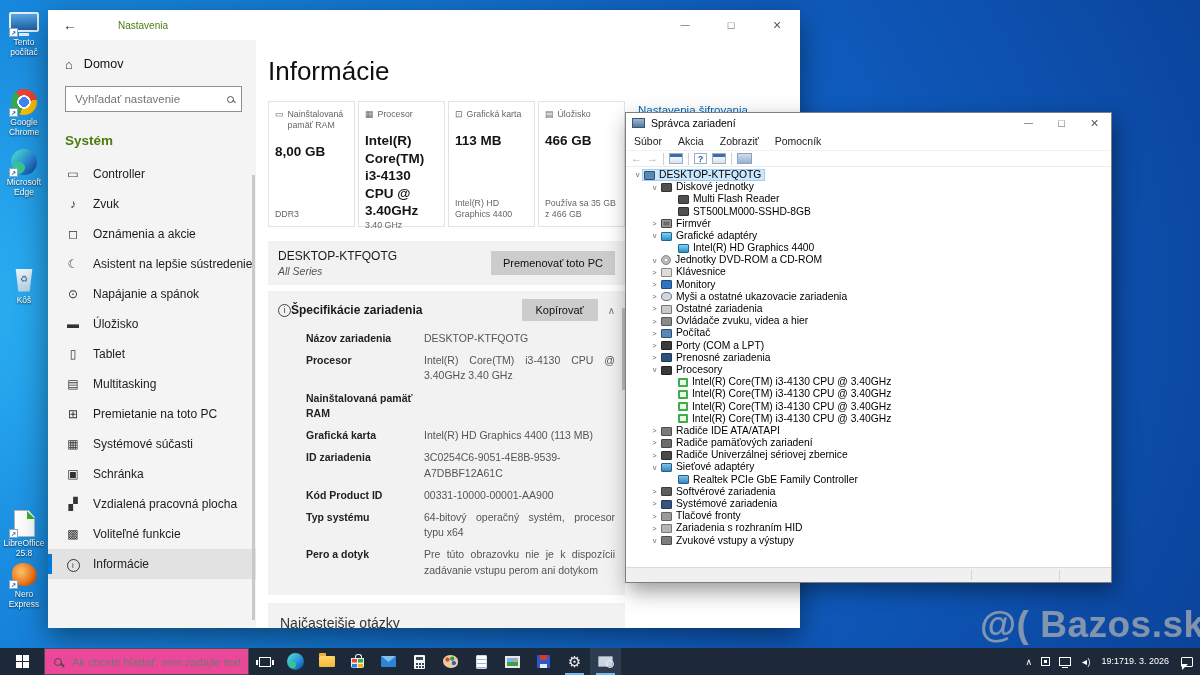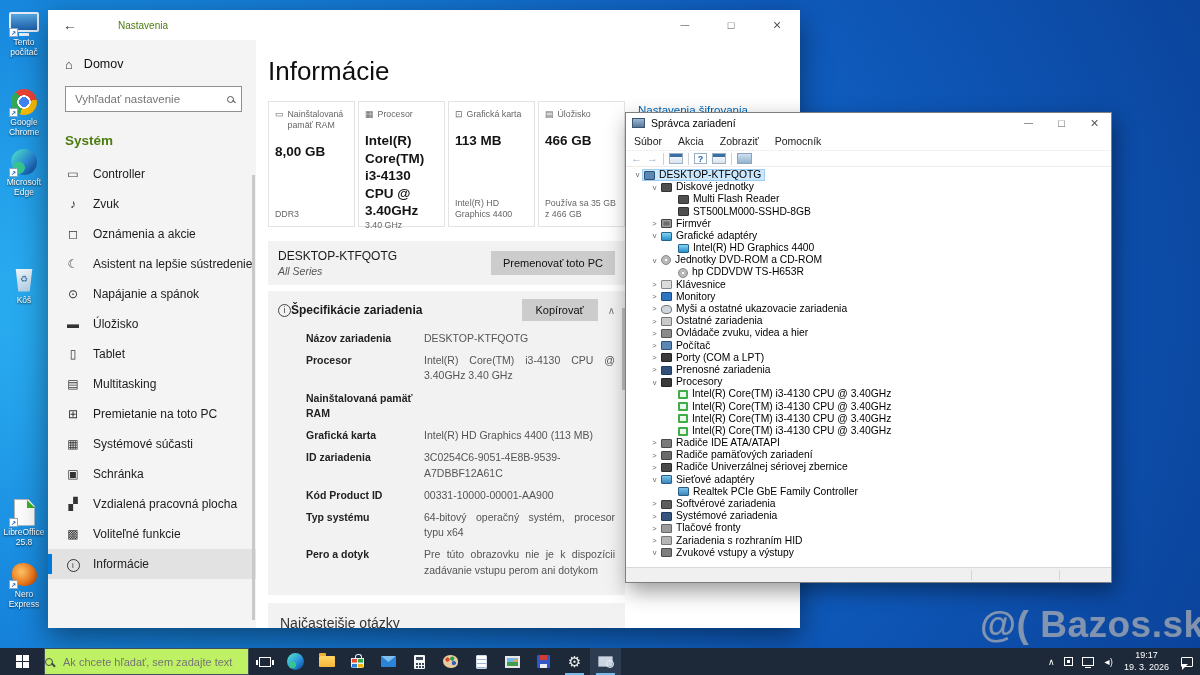--- a/index.html
+++ b/index.html
@@ -159,21 +159,21 @@
   .st-sep{position:absolute;top:2px;bottom:2px;width:1px;background:#d5d5d5;}
 
   
   .taskbar{position:absolute;left:0;bottom:0;width:1200px;height:27px;background:#1d2838;display:flex;align-items:stretch;z-index:50;}
   .tb-btn{width:31px;display:flex;align-items:center;justify-content:center;position:relative;flex-shrink:0;}
   .tb-btn.running::after{content:"";position:absolute;bottom:0;left:6px;right:6px;height:2px;background:#76b9ed;}
   .tb-btn.active{background:#2e3c52;}
   .tb-start{width:44px;}
   .winlogo{display:grid;grid-template-columns:6px 6px;grid-template-rows:6px 6px;gap:1px;}
   .winlogo span{background:#fff;}
-  .tb-search{width:205px;background:#bef264;border:1px solid #454d5c;display:flex;align-items:center;gap:8px;flex-shrink:0;}
+  .tb-search{width:205px;background:#ec4899;border:1px solid #454d5c;display:flex;align-items:center;gap:8px;padding-left:9px;flex-shrink:0;}
   .tb-search input{flex:1;border:none;outline:none;background:transparent;font-size:11px;color:#3d3d3d;font-family:inherit;min-width:0;}
   .mag{width:8px;height:8px;border:1.6px solid #4a4a4a;border-radius:50%;position:relative;flex-shrink:0;}
   .mag::after{content:"";position:absolute;width:5px;height:1.6px;background:#4a4a4a;transform:rotate(45deg);right:-4px;bottom:-1px;}
   .ico-tv{width:12px;height:10px;border:1px solid #fff;position:relative;}
   .ico-tv::before,.ico-tv::after{content:"";position:absolute;top:2px;width:2px;height:5px;background:#fff;}
   .ico-tv::before{left:-4px;} .ico-tv::after{right:-4px;}
   .ico-edge{width:17px;height:17px;border-radius:50%;background:radial-gradient(circle at 32% 70%,#35c58f 0 20%,transparent 22%),linear-gradient(135deg,#4ad7c7 12%,#2f9ae0 52%,#1059a8 88%);}
   .ico-folder{width:16px;height:11px;background:linear-gradient(#ffd663,#f5b73d);border-radius:1px;position:relative;}
   .ico-folder::before{content:"";position:absolute;top:-3px;left:0;width:7px;height:3px;background:#eeaf37;border-radius:1px 1px 0 0;}
   .ico-store{width:13px;height:10px;border-radius:0 0 2px 2px;position:relative;margin-top:3px;background:
@@ -200,21 +200,21 @@
   .ico-gear{color:#f0f0f0;font-size:15px;line-height:1;}
   .ico-dm{width:15px;height:11px;background:#cdd6e0;border:1px solid #8fa0b5;border-radius:1px;position:relative;}
   .ico-dm::after{content:"";position:absolute;right:-2px;bottom:-2px;width:6px;height:6px;border:1.5px solid #e8eef5;border-radius:50%;}
   .tray{margin-left:auto;display:flex;align-items:center;gap:9px;padding-right:7px;}
   .tray-chev{color:#fff;font-size:9px;}
   .ico-trayapp{width:9px;height:9px;border:1px solid #fff;position:relative;}
   .ico-trayapp::after{content:"";position:absolute;inset:2px;background:#fff;}
   .ico-net{width:12px;height:9px;border:1px solid #fff;position:relative;}
   .ico-net::after{content:"";position:absolute;left:2px;right:2px;bottom:-3px;height:1px;background:#fff;}
   .ico-spk{color:#fff;font-size:8.5px;letter-spacing:-1px;}
-  .tray-clock{display:flex;flex-direction:column;align-items:center;justify-content:center;color:#fff;font-size:9px;line-height:1.25;padding:0 3px;}
+  .tray-clock{display:flex;flex-direction:row;align-items:center;justify-content:center;color:#fff;font-size:9px;line-height:1.25;padding:0 3px;}
   .ico-ac{width:12px;height:10px;border:1px solid #fff;border-radius:1px;position:relative;}
   .ico-ac::after{content:"";position:absolute;left:0;bottom:-4px;border:3px solid transparent;border-top-color:#fff;border-left-color:#fff;}
 
   .watermark{position:absolute;left:980px;top:604px;z-index:60;font-size:37px;font-weight:bold;letter-spacing:0.5px;
     color:rgba(205,205,205,0.5);text-shadow:0 0 1px rgba(120,120,120,.4);white-space:nowrap;pointer-events:none;}
 </style>
 </head>
 <body>
 
 <div class="stage">
@@ -234,21 +234,21 @@
   <div class="dicon" style="top:148px">
     <span class="ig ig-edge">
         <span class="sc"></span>
       </span>
     <span class="dlabel">Microsoft Edge</span>
   </div>
   <div class="dicon" style="top:266px">
     <span class="ig ig-bin"></span>
     <span class="dlabel">Kôš</span>
   </div>
-  <div class="dicon" style="top:498px">
+  <div class="dicon" style="top:509px">
     <span class="ig ig-lo">
         <span class="sc"></span>
       </span>
     <span class="dlabel">LibreOffice 25.8</span>
   </div>
   <div class="dicon" style="top:560px">
     <span class="ig ig-nero">
         <span class="sc"></span>
       </span>
     <span class="dlabel">Nero Express</span>
@@ -507,27 +507,20 @@
             <span class="tlabel">Intel(R) HD Graphics 4400</span>
           </span>
         </div>
         <div class="tree-row" style="padding-left: 23px;">
           <span class="expander">v</span>
           <span class="row-core">
             <span class="ticon" data-icon="dvd"></span>
             <span class="tlabel">Jednotky DVD-ROM a CD-ROM</span>
           </span>
         </div>
-        <div class="tree-row" style="padding-left: 40px;">
-          <span class="expander"></span>
-          <span class="row-core">
-            <span class="ticon" data-icon="dvd"></span>
-            <span class="tlabel">hp CDDVDW TS-H653R</span>
-          </span>
-        </div>
         <div class="tree-row" style="padding-left: 23px;">
           <span class="expander">&gt;</span>
           <span class="row-core">
             <span class="ticon" data-icon="keyboard"></span>
             <span class="tlabel">Klávesnice</span>
           </span>
         </div>
         <div class="tree-row" style="padding-left: 23px;">
           <span class="expander">&gt;</span>
           <span class="row-core">

